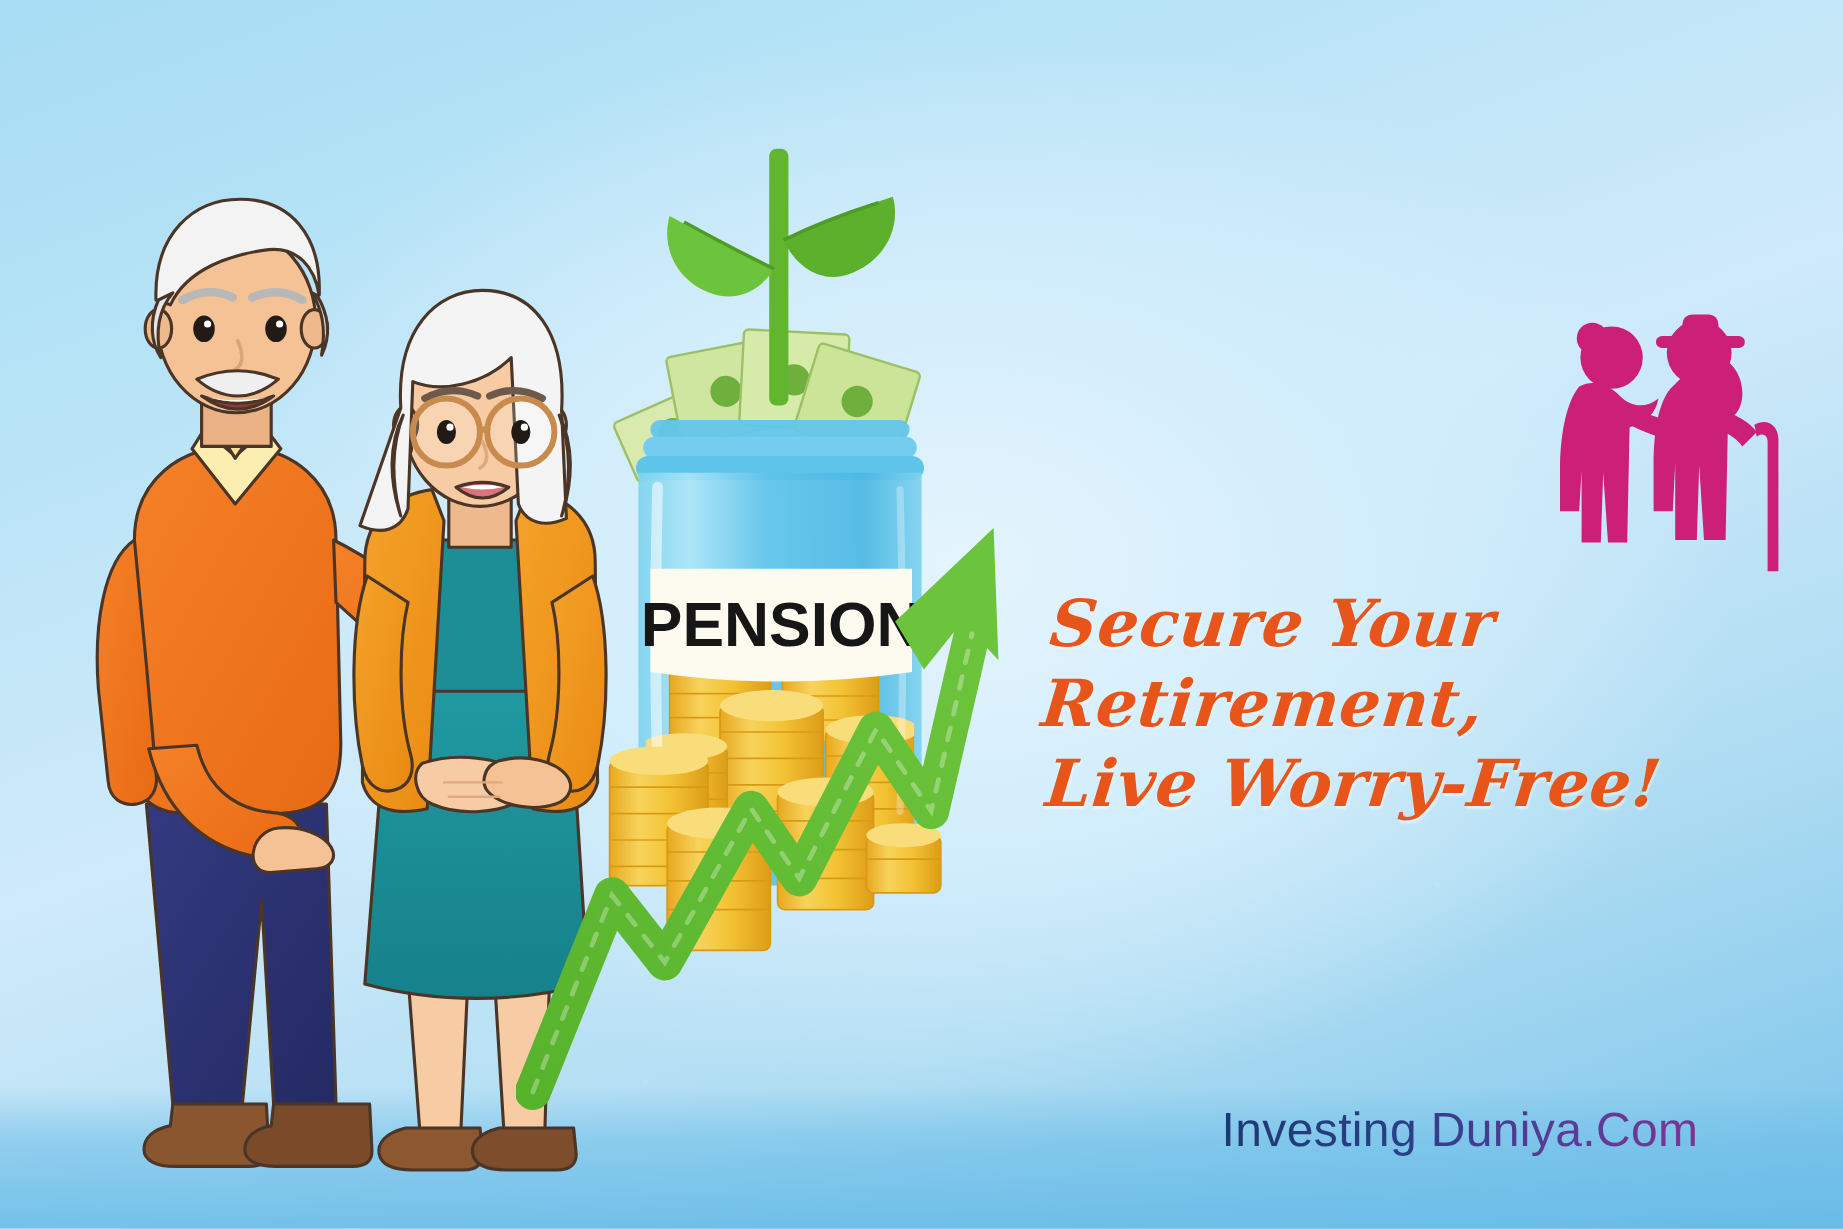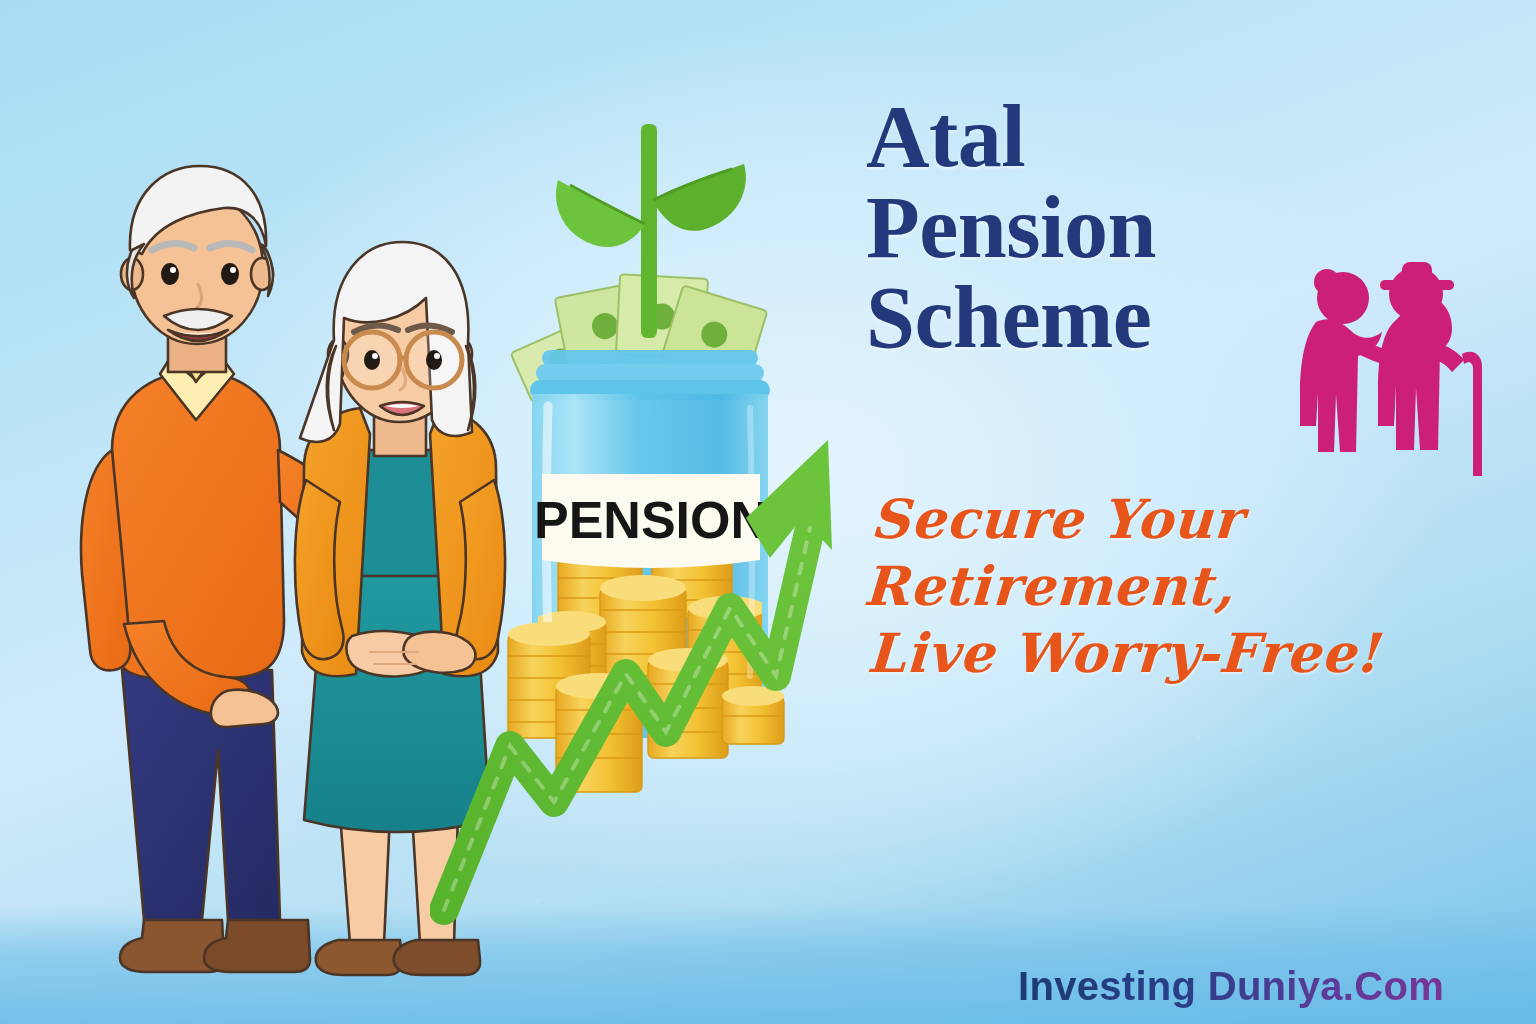--- a/index.html
+++ b/index.html
@@ -45,24 +45,24 @@
     font-family:"DejaVu Serif", "Liberation Serif", serif;
     font-style:italic; font-weight:700;
     color:#e8551a; font-size:54px; line-height:1.24;
     letter-spacing:.5px;
     text-shadow:1px 2px 2px rgba(255,255,255,.5);
     transform:skewX(-6deg);
   }
 
   .brand {
     position:absolute; left:1018px; top:920px;
-    font-size:40px; font-weight:700; letter-spacing:.3px;
+    font-size:40px; font-weight:400; letter-spacing:.3px;
     background:linear-gradient(90deg, #1d3a72 0%, #2a3f86 38%, #5b3b96 72%, #7a3594 100%);
     -webkit-background-clip:text; background-clip:text;
-    color:transparent;margin-top:44px; -webkit-text-fill-color:transparent;
+    color:transparent; -webkit-text-fill-color:transparent;
   }
 
   
   .couple-icon { position:absolute; left:1296px; top:256px; }
 
   
   .jar-scene { position:absolute; left:430px; top:88px; }
 
   
   .people { position:absolute; left:52px; top:150px; }
@@ -317,25 +317,20 @@
     </g>
 
     <g>
       <path d="M14 822 L80 658 L124 714 L196 586 L236 644 L300 520 L346 588 L380 440" fill="none" stroke="url(#arrowG)" stroke-width="30" stroke-linecap="round" stroke-linejoin="round"></path>
       <path d="M316 430 L398 352 L402 462 L372 430 L340 470 Z" fill="#6cc43c"></path>
       <path d="M14 822 L80 658 L124 714 L196 586 L236 644 L300 520 L346 588 L380 440" fill="none" stroke="rgba(255,255,255,.3)" stroke-width="4" stroke-dasharray="10 12" stroke-linecap="round"></path>
     </g>
   </svg>
   </div>
 
-  <div class="title-block">
-    <div class="title-line">Atal</div>
-    <div class="title-line">Pension</div>
-    <div class="title-line">Scheme</div>
-  </div>
 
   <div class="couple-icon">
   <svg width="190" height="230" viewBox="0 0 190 230">
     <g fill="#cc1f77">
 
       <circle cx="47" cy="42" r="26"></circle>
       <circle cx="31" cy="26" r="13"></circle>
       <path d="M20 66 C10 78 4 104 4 136 l0 34 h16 l2 -34 l0 60 h16 l2 -58 l4 58 h16 l2 -96 c14 -4 22 -12 24 -24 c-10 8 -22 8 -32 -2 c-10 -10 -22 -14 -34 -8 z"></path>
 
       <path d="M58 96 c16 8 30 14 42 14 l0 -16 c-14 0 -26 -6 -38 -14 z"></path>

